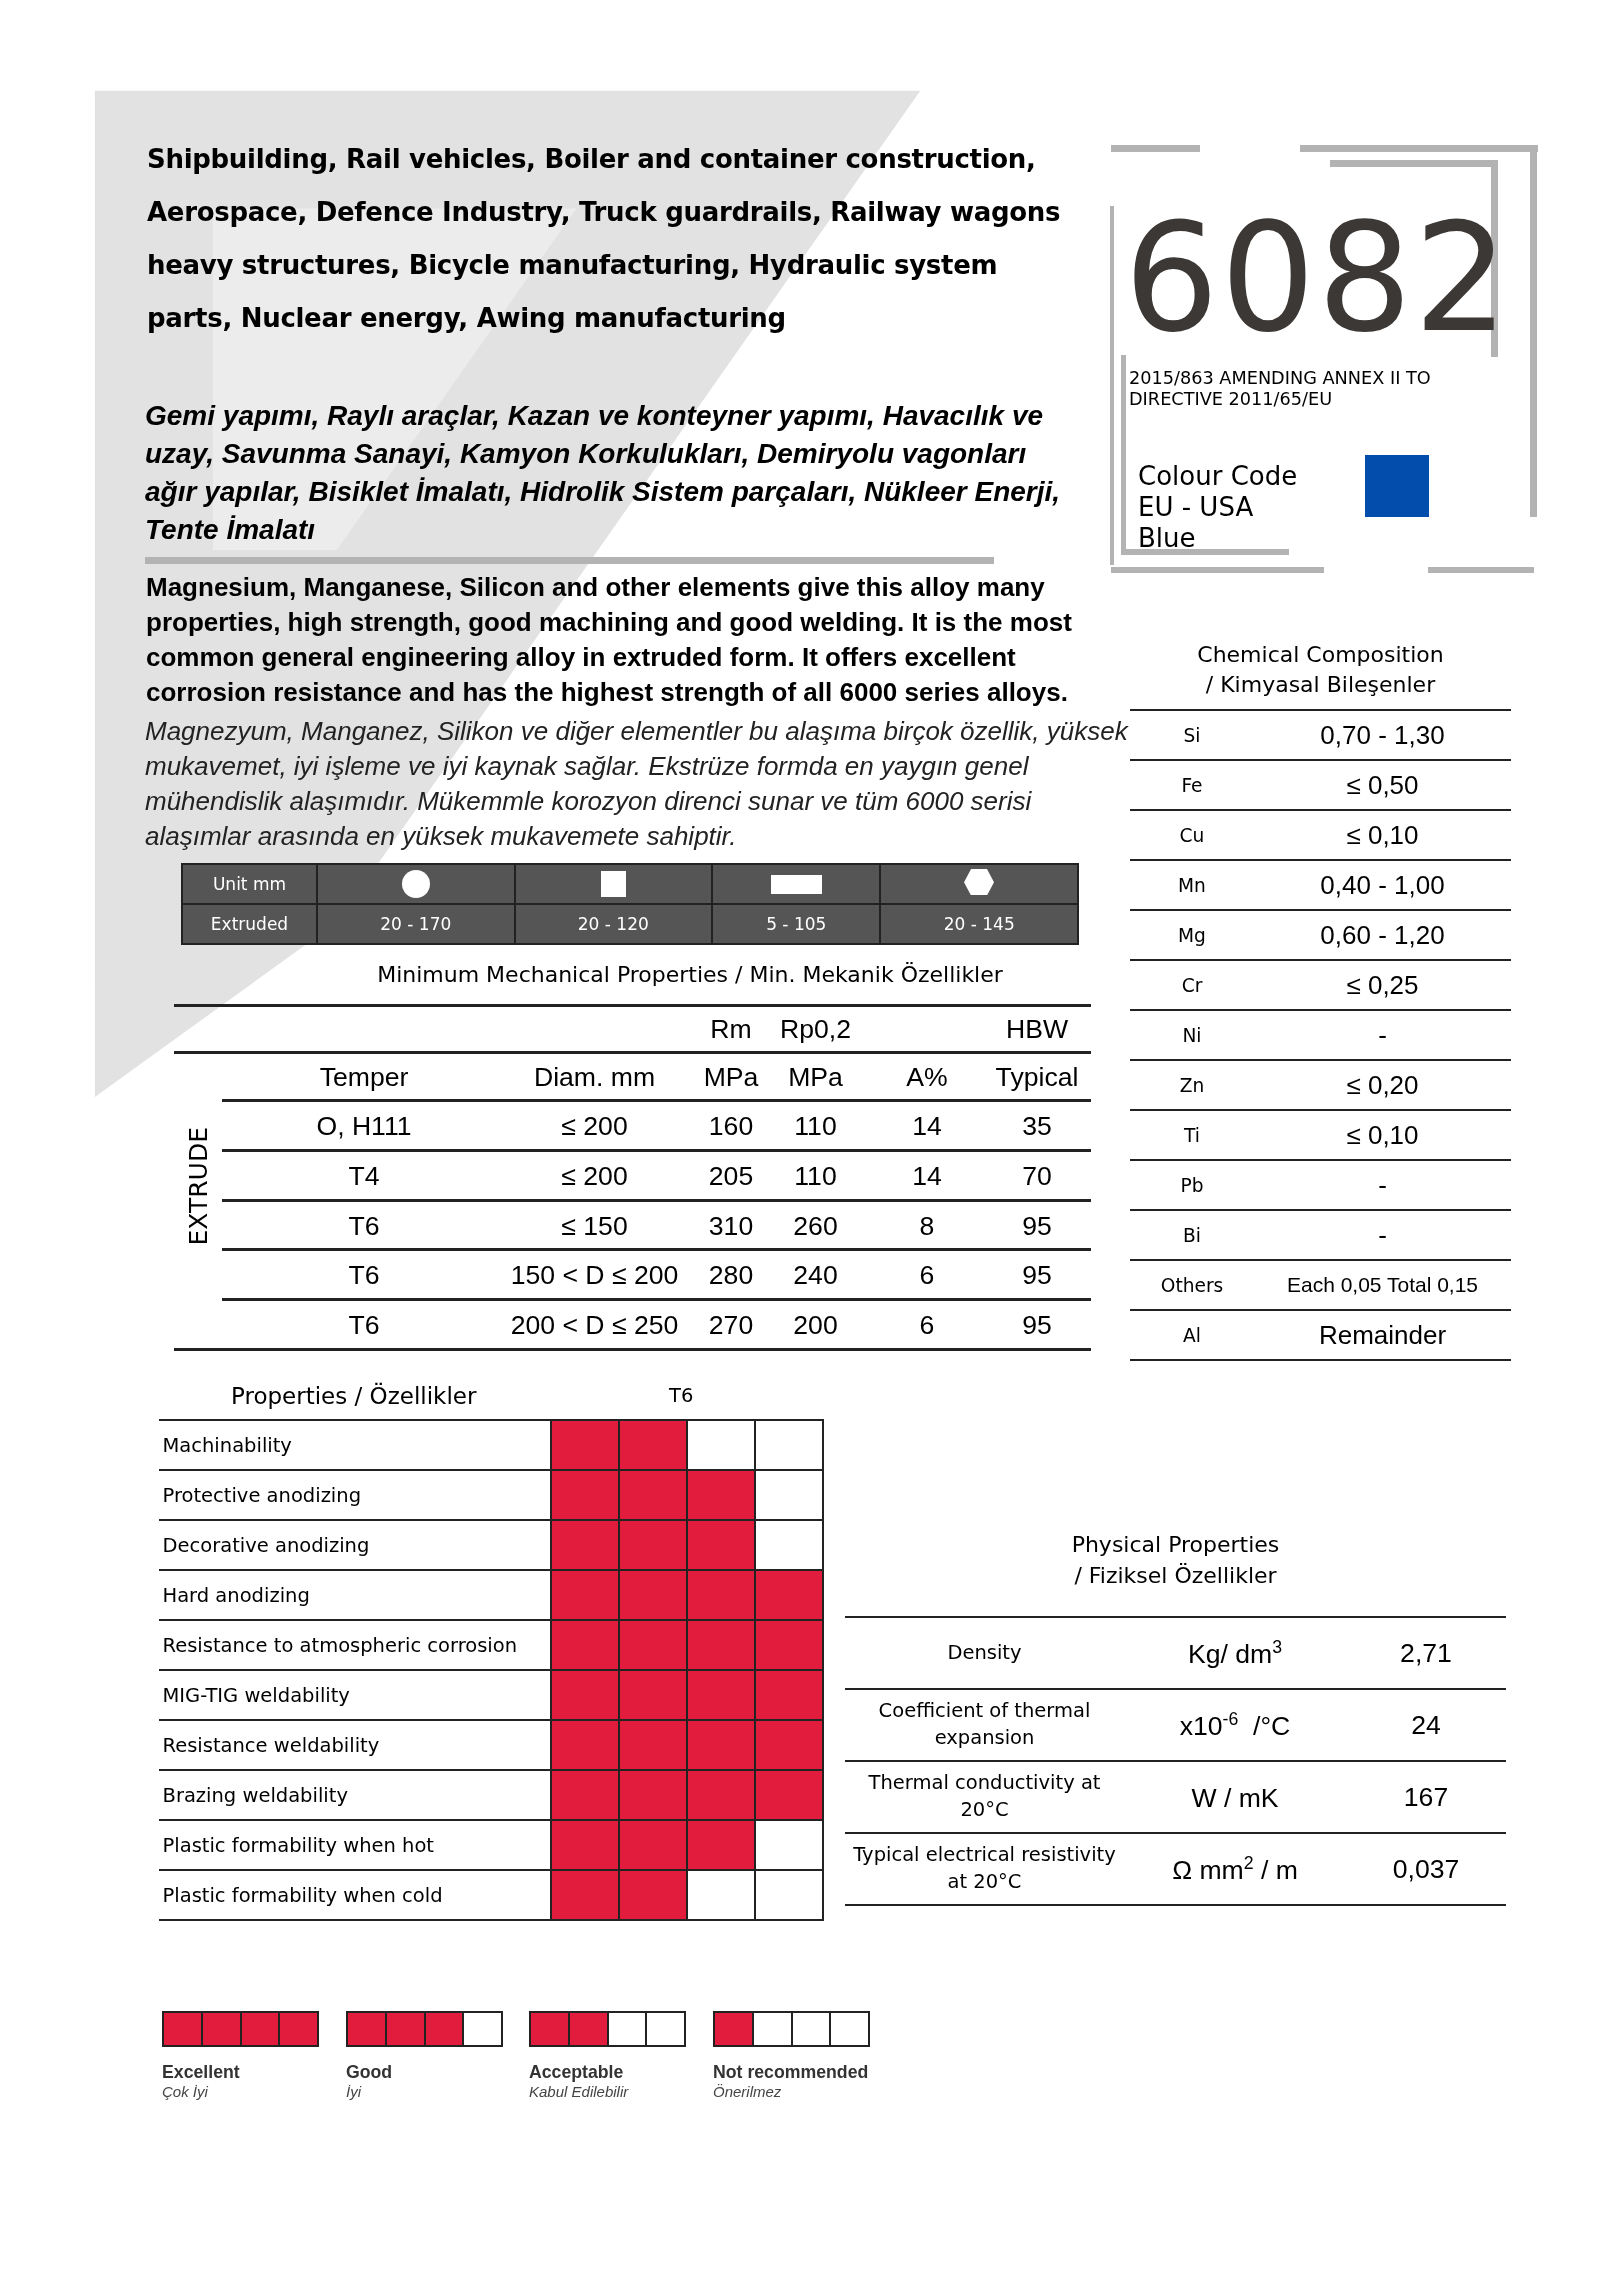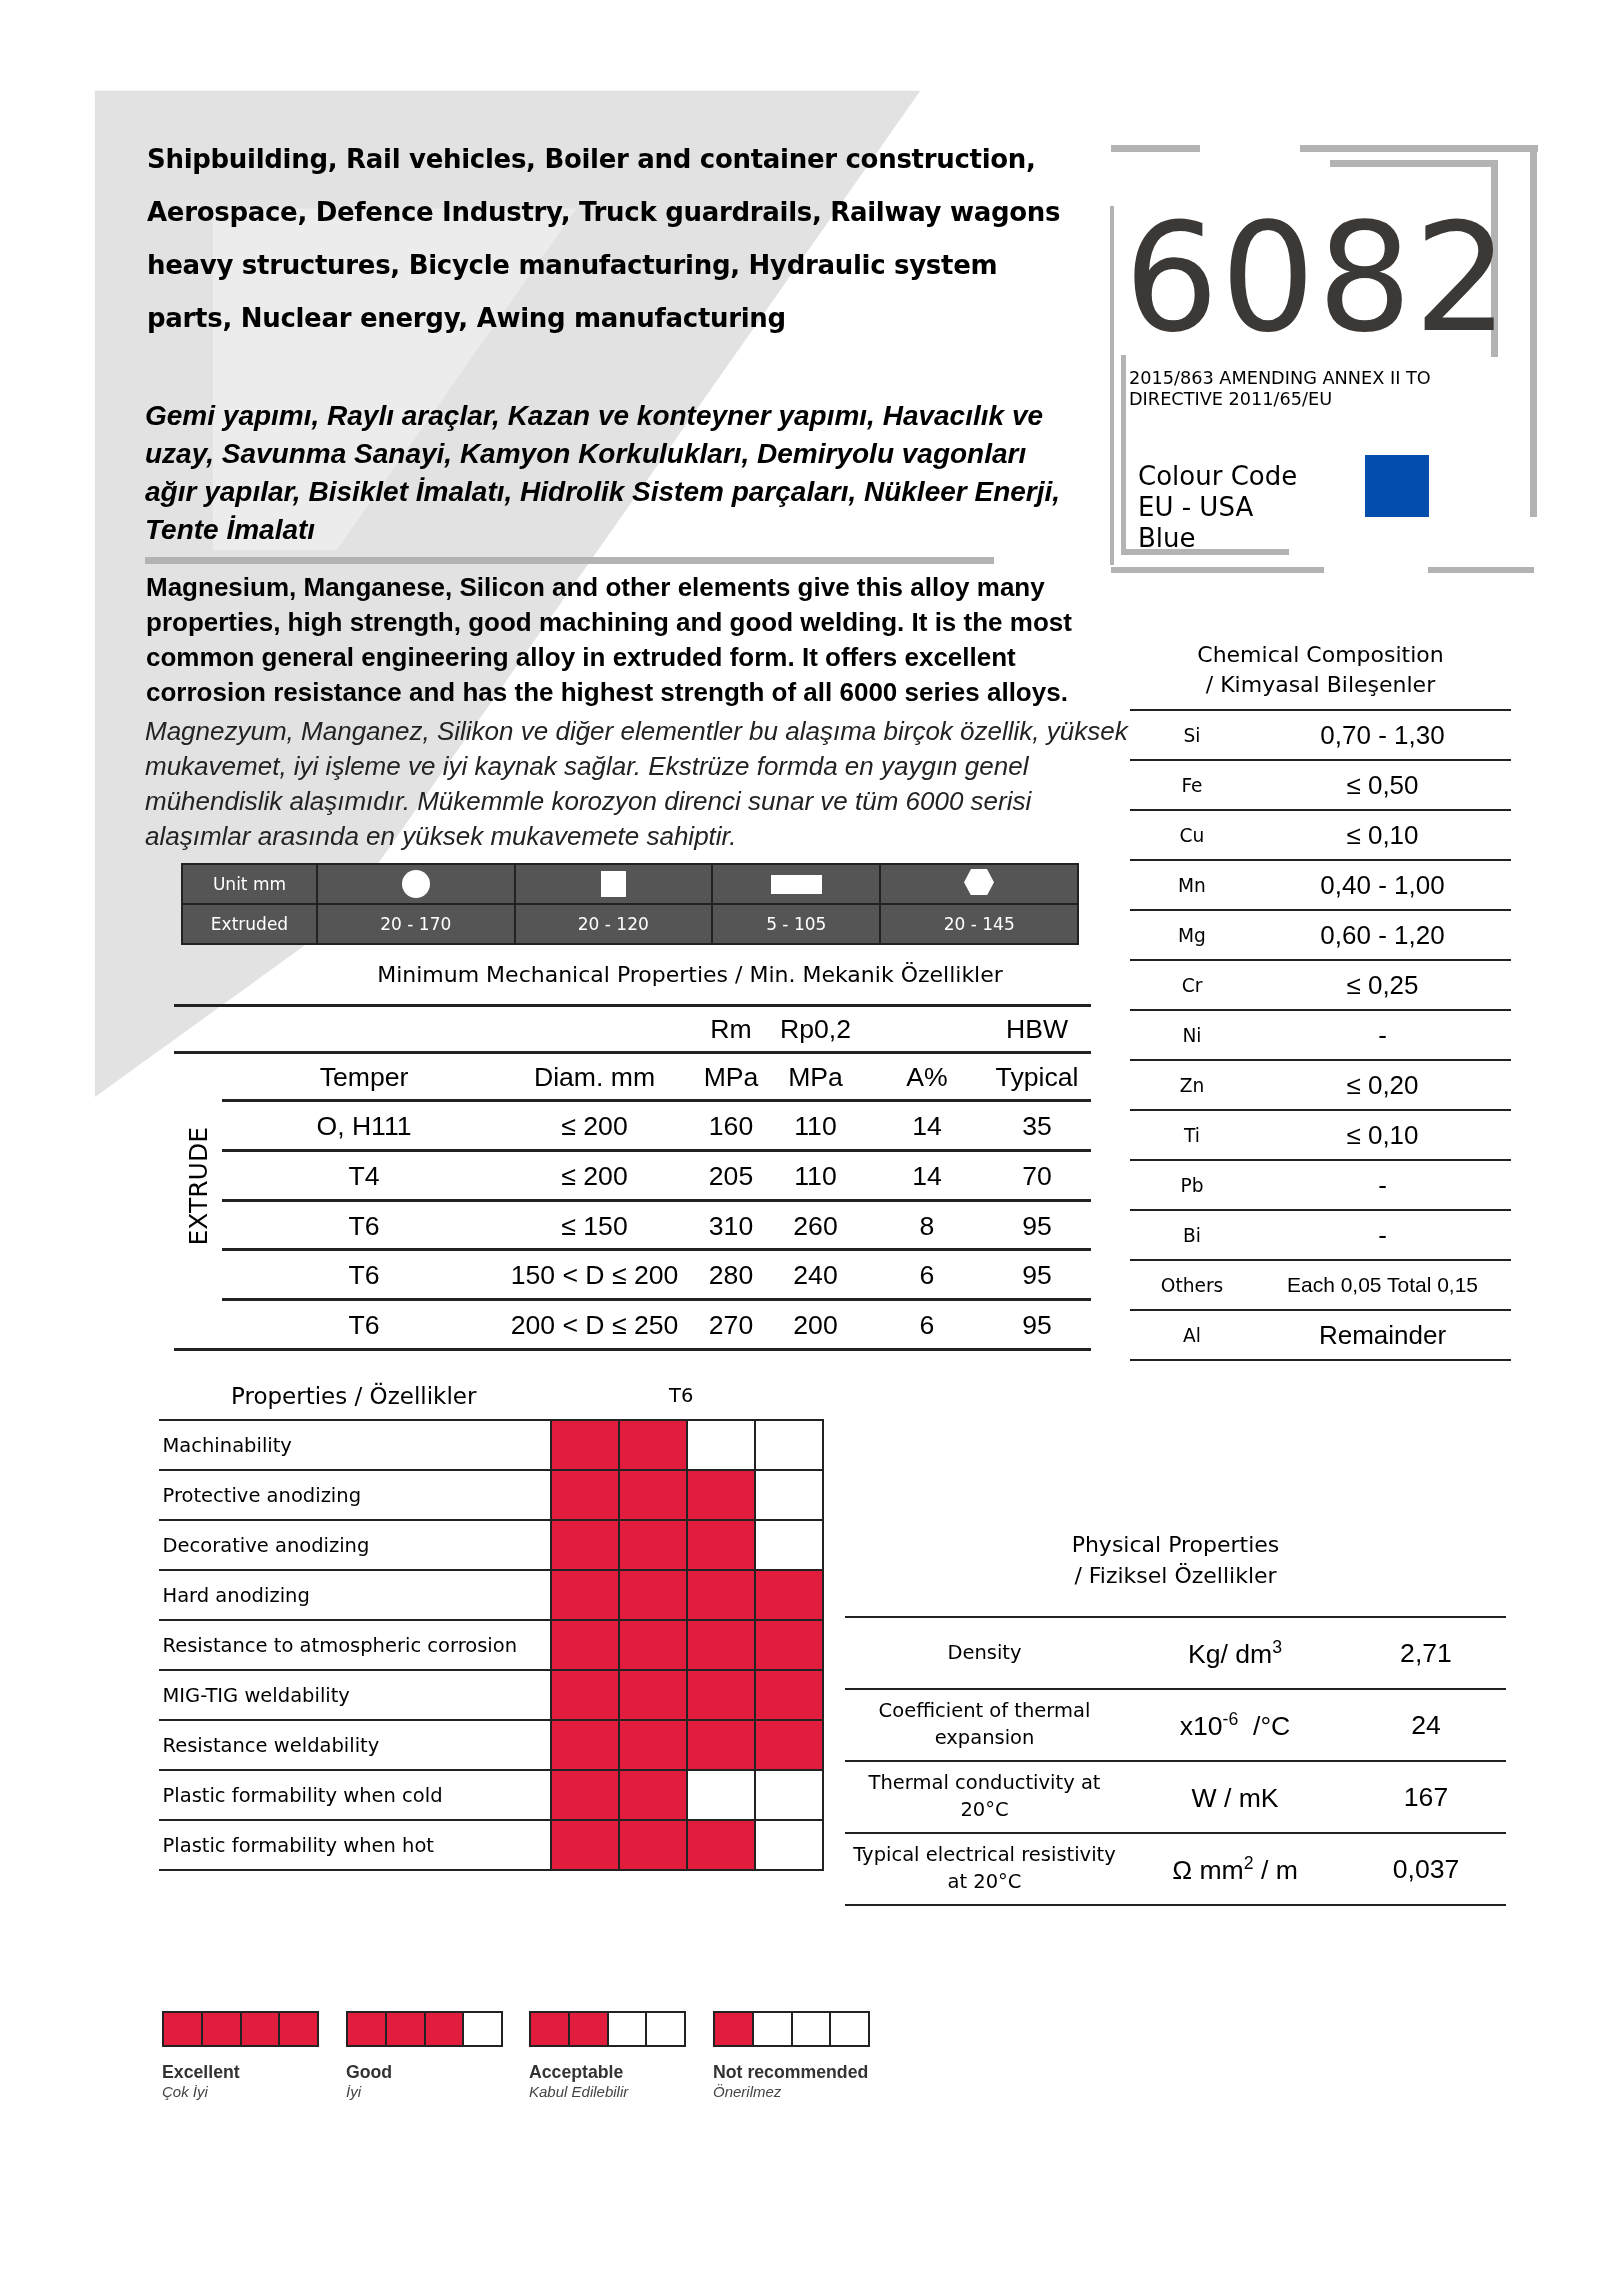--- a/index.html
+++ b/index.html
@@ -288,31 +288,38 @@
         <td class="cell on"></td>
       </tr>
       <tr>
         <td>Resistance weldability</td>
         <td class="cell on"></td>
         <td class="cell on"></td>
         <td class="cell on"></td>
         <td class="cell on"></td>
       </tr>
       <tr>
+        <td>Brazing weldability</td>
+        <td class="cell on"></td>
+        <td class="cell on"></td>
+        <td class="cell on"></td>
+        <td class="cell on"></td>
+      </tr>
+      <tr>
+        <td>Plastic formability when hot</td>
+        <td class="cell on"></td>
+        <td class="cell on"></td>
+        <td class="cell on"></td>
+        <td class="cell "></td>
+      </tr>
+      <tr>
         <td>Plastic formability when cold</td>
         <td class="cell on"></td>
         <td class="cell on"></td>
         <td class="cell "></td>
-        <td class="cell "></td>
-      </tr>
-      <tr>
-        <td>Plastic formability when hot</td>
-        <td class="cell on"></td>
-        <td class="cell on"></td>
-        <td class="cell on"></td>
         <td class="cell "></td>
       </tr>
     </tbody>
   </table>
 
 <div id="legend">
     <div class="leg" style="left: 162px;">
       <div class="leg-bar">
         <span class="on"></span>
         <span class="on"></span>

